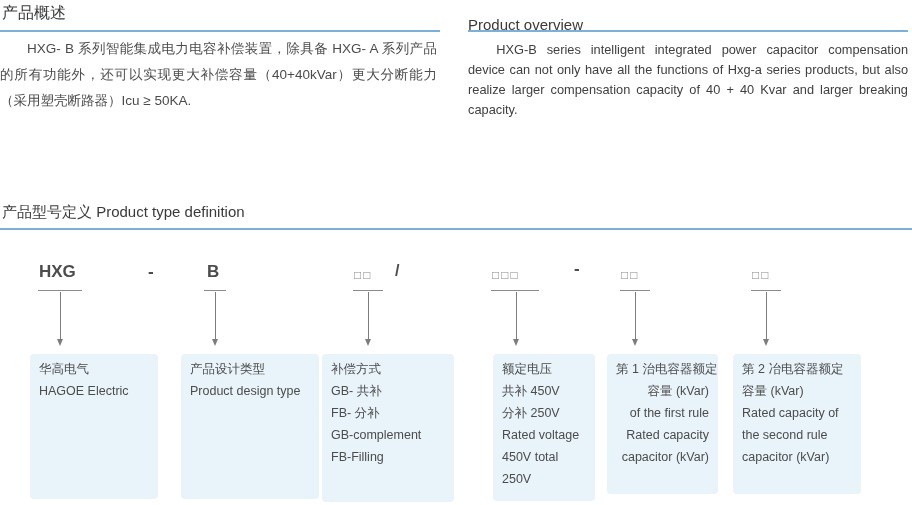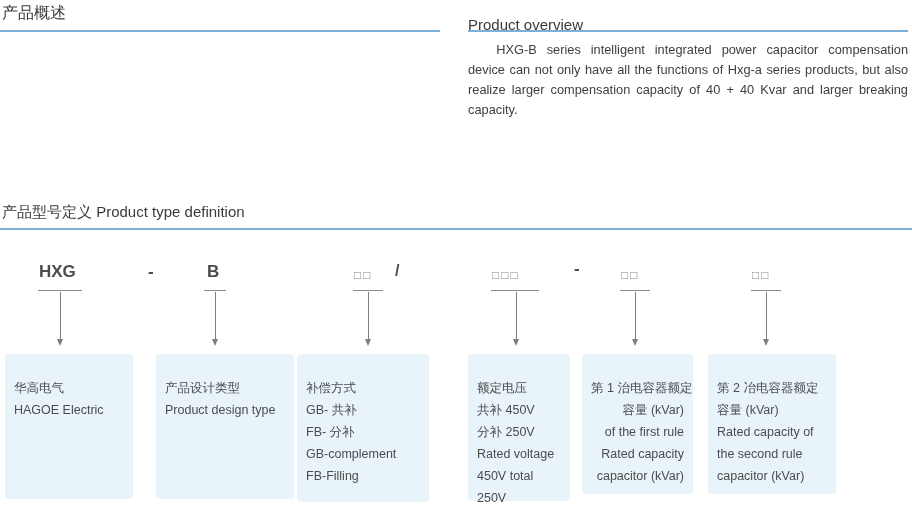--- a/index.html
+++ b/index.html
@@ -24,32 +24,33 @@
   .sym.slash { font-size:16px; }
   .tick { position:absolute; top:290px; height:1px; background:#8a8a8a; }
   .arrow { position:absolute; top:292px; height:47px; width:1px; background:#7d7d7d; }
   .arrow::after {
     content:''; position:absolute; top:100%; left:-3px;
     border:3px solid transparent; border-top:7px solid #7d7d7d;
   }
   
   .lbox {
     position:absolute; top:354px; box-sizing:border-box;
-    background:#e9f3fa; border-radius:4px; padding:23px 9px;
-    font-size:12.5px; line-height:22px; color:#4c4c4c;
+    background:#e9f3fa; border-radius:4px; padding:4px 9px;
+    font-size:12.5px; line-height:22px; color:#4c4c4c;margin-left:25px;
   }
   .lbox .ln { white-space:nowrap; }
 </style>
 </head>
 <body>
 
 <div class="page">
 
   <div class="abs sec-title" style="left:2px; top:3px;">产品概述</div>
   <div class="rule" style="left:0; top:30px; width:440px;"></div>
+  <p class="abs body-cn" style="left:0; top:36px; width:437px;">HXG- B 系列智能集成电力电容补偿装置，除具备 HXG- A 系列产品的所有功能外，还可以实现更大补偿容量（40+40kVar）更大分断能力（采用塑壳断路器）Icu ≥ 50KA.</p>
 
   <div class="abs sec-title" style="left:468px; top:4px; font-size:15px;margin-top:12px;">Product overview</div>
   <div class="rule" style="left:468px; top:30px; width:440px;"></div>
   <p class="abs body-en" style="left:468px; top:40px; width:440px;">HXG-B series intelligent integrated power capacitor compensation device can not only have all the functions of Hxg-a series products, but also realize larger compensation capacity of 40 + 40 Kvar and larger breaking capacity.</p>
 
   <div class="abs sec-title" style="left:2px; top:203px; font-size:15px;">产品型号定义 Product type definition</div>
   <div class="rule" style="left:0; top:228px; width:912px;"></div>
 
   <div class="sym" style="left:39px;">HXG</div>
   <div class="sym" style="left:148px;">-</div>

